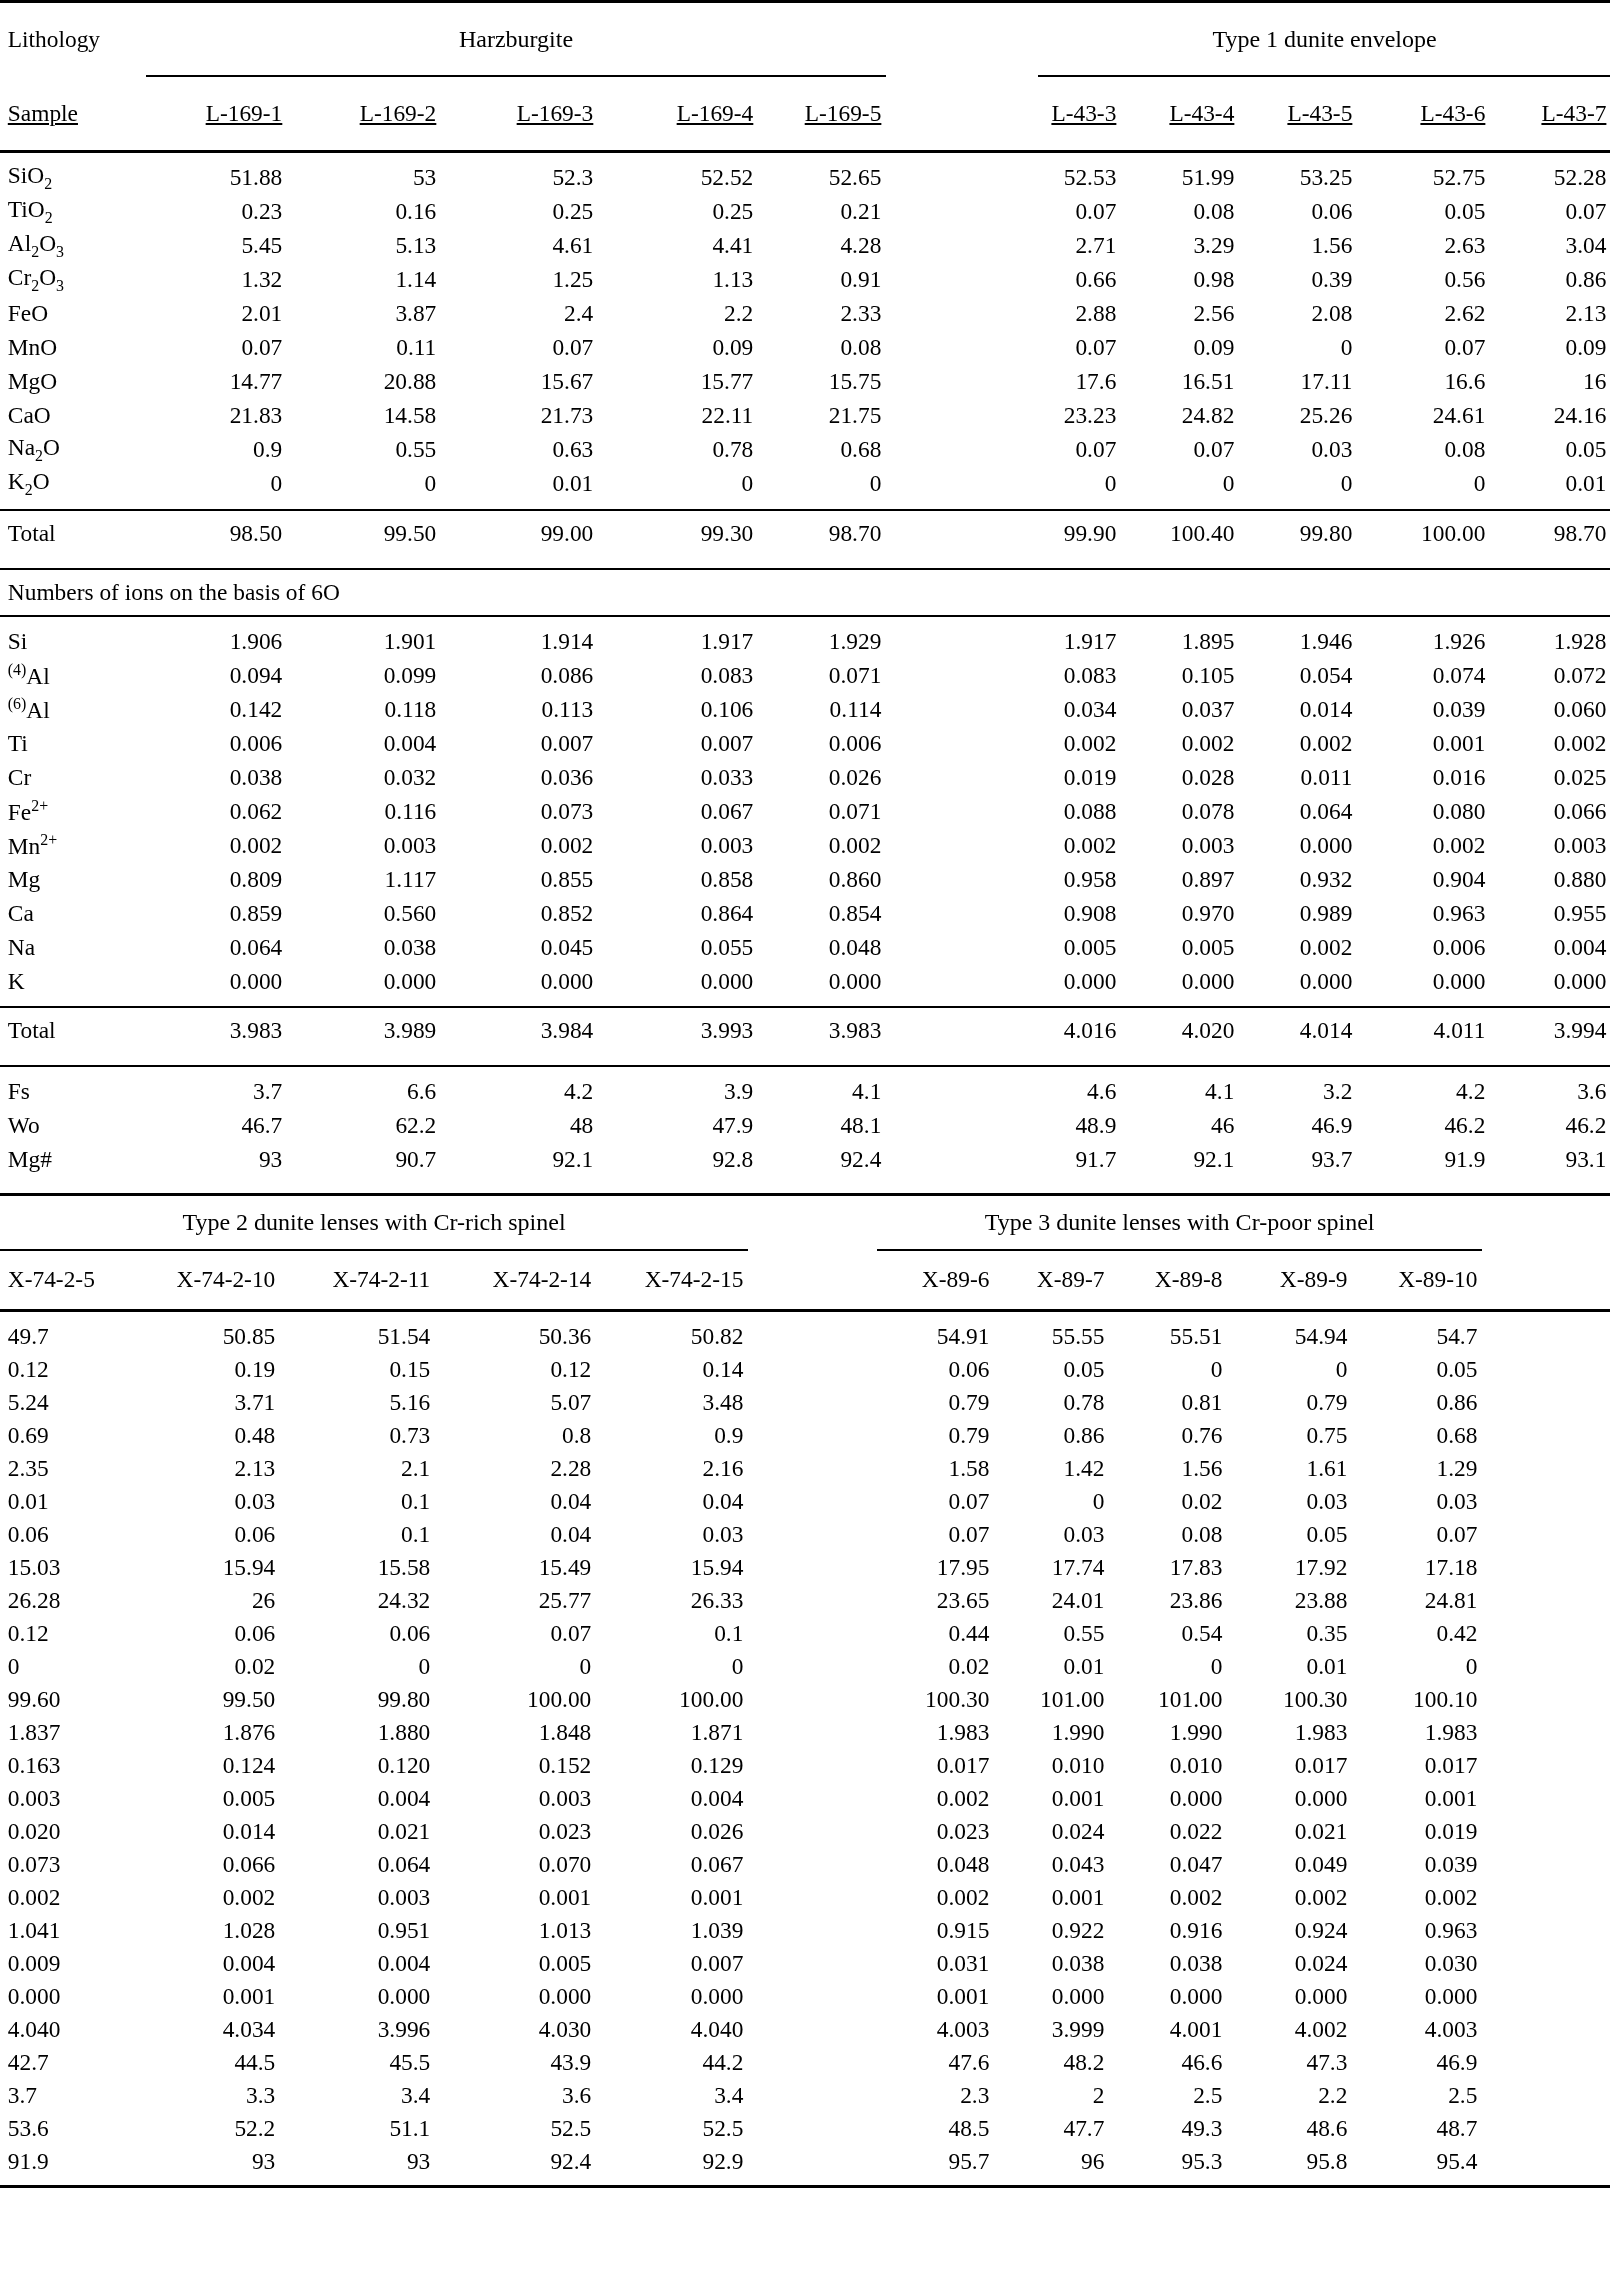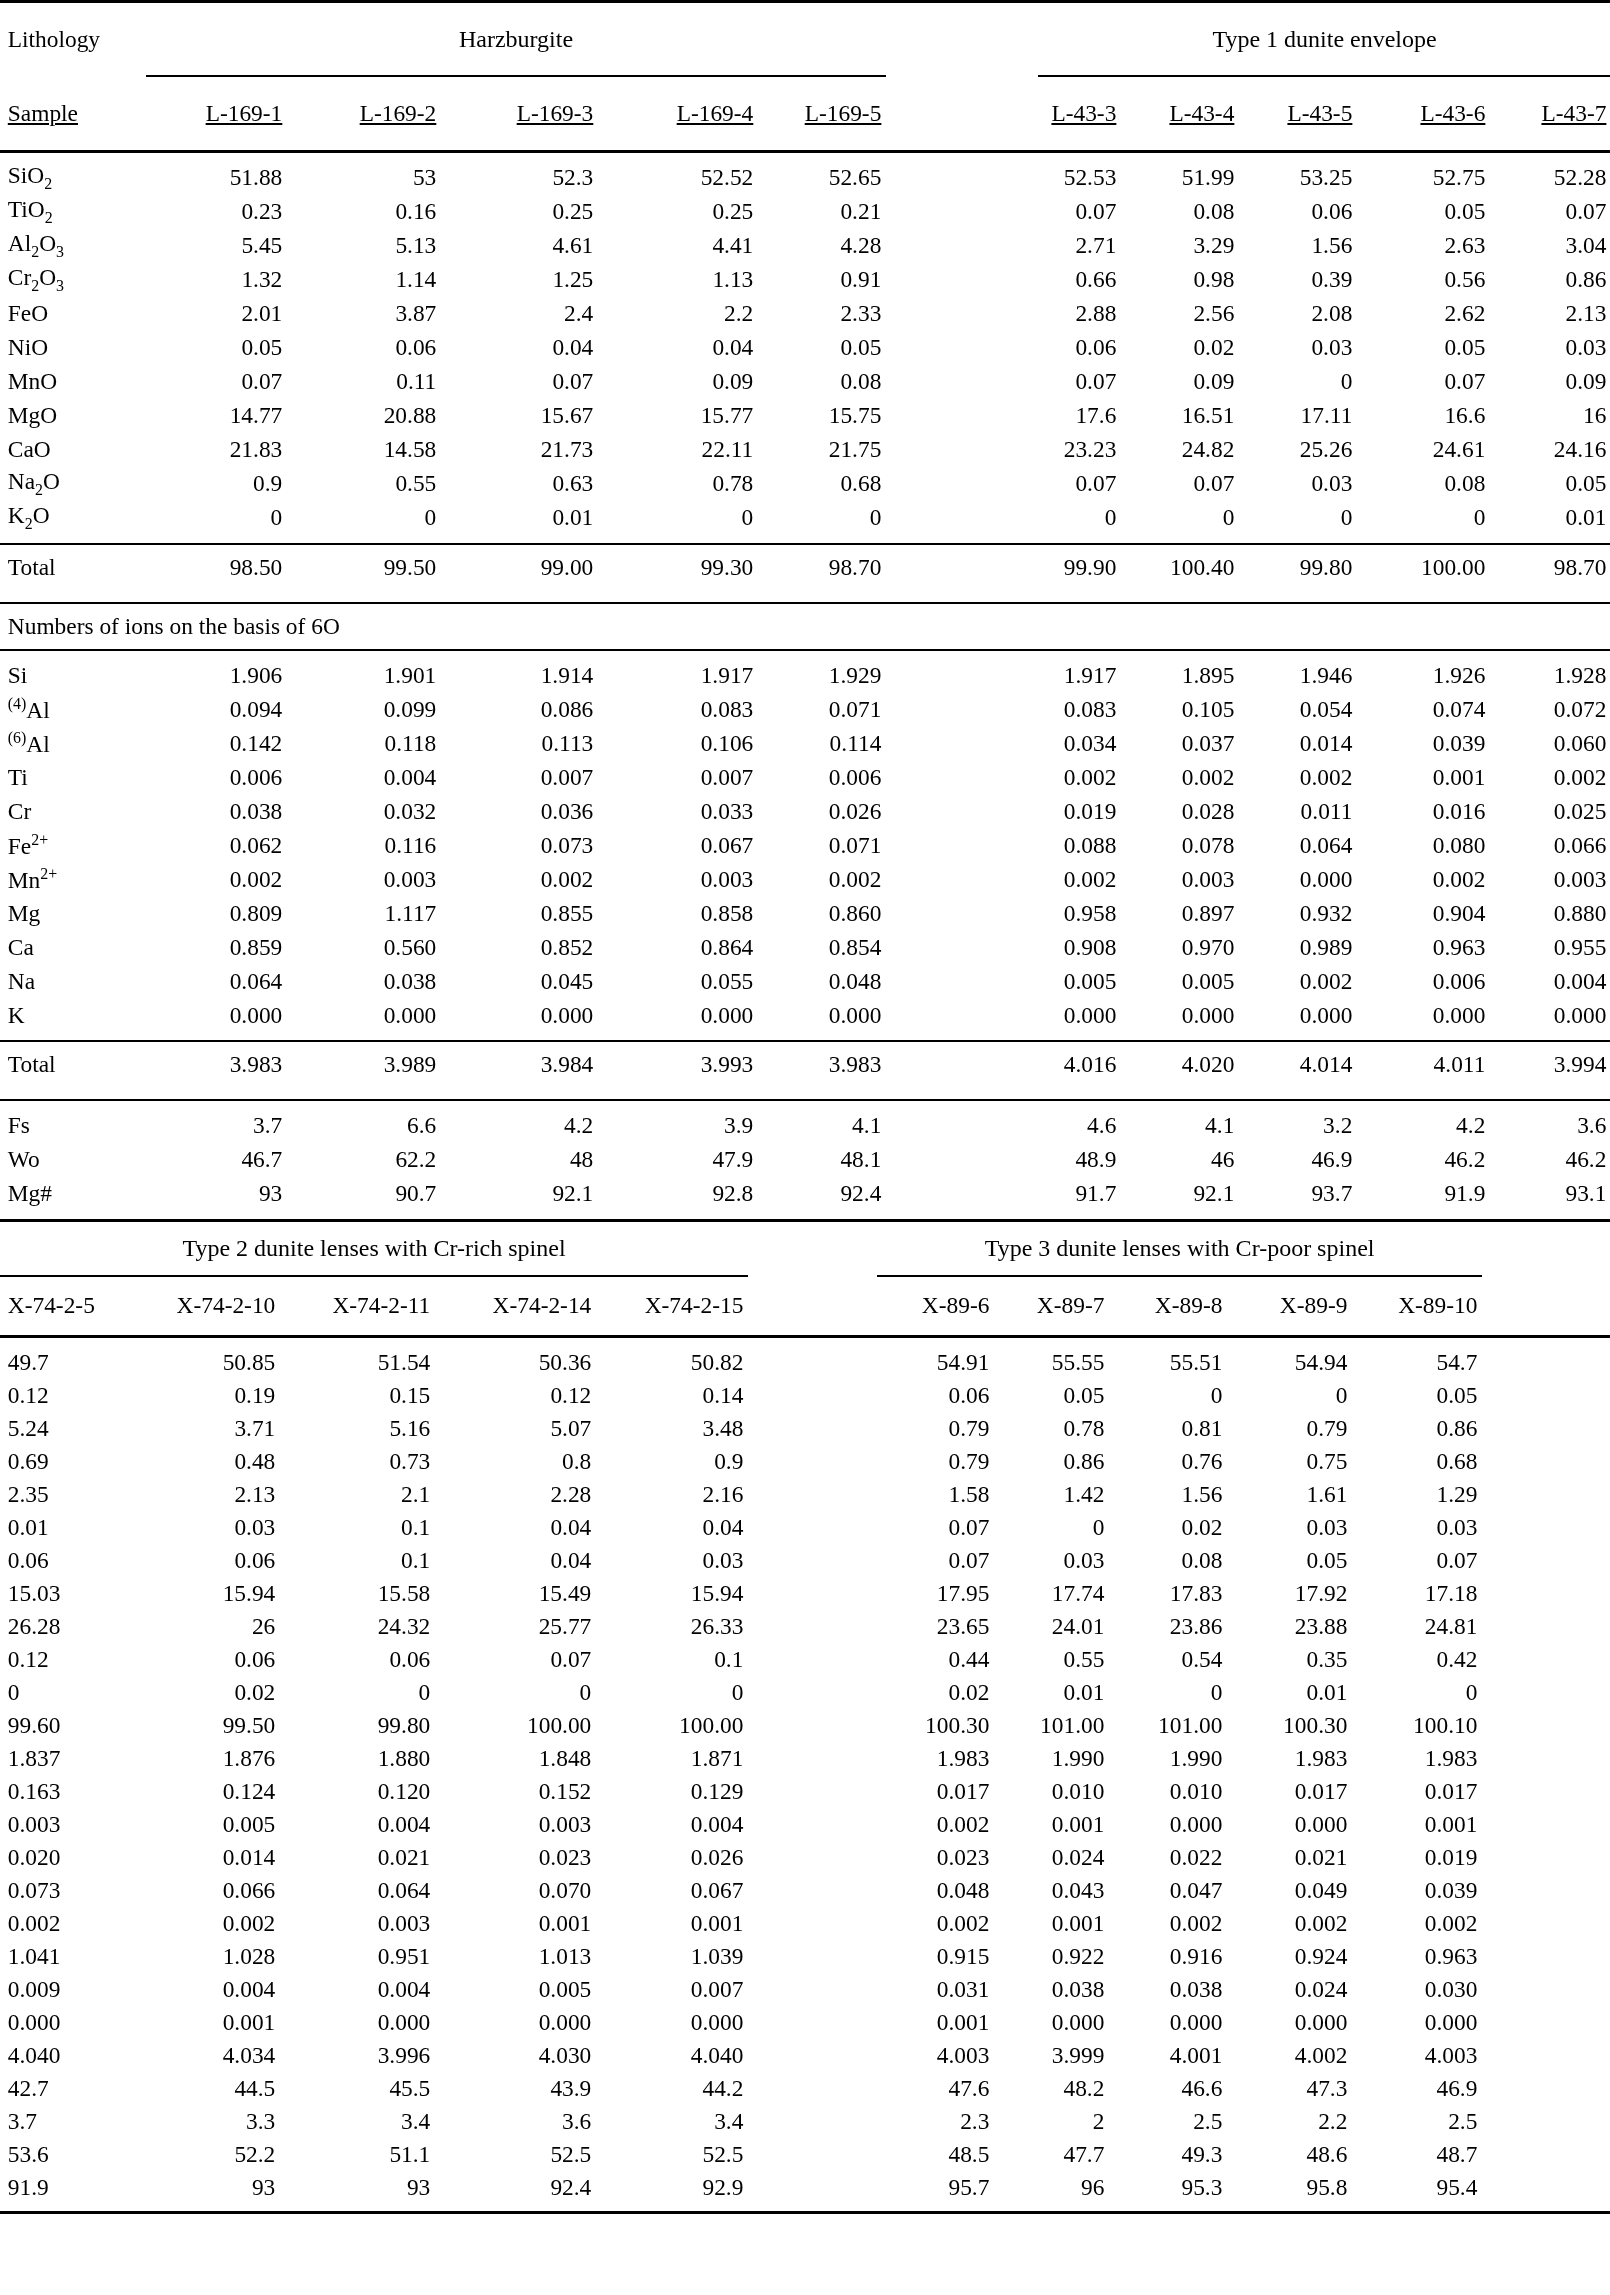--- a/index.html
+++ b/index.html
@@ -22,21 +22,21 @@
   .t1 .spanner-row th{height:72px;}
   .t1 th.spanner{text-align:center;border-bottom:2.3px solid #000;padding:0;font-size:24px;font-family:Liberation Serif, serif;}
   .t1 .sample-row th{height:73px;border-bottom:3.1px solid #000;text-decoration:underline;}
   .t1 tbody td,.t1 tbody th{height:34px;}
   tbody.block tr:first-child td,tbody.block tr:first-child th{padding-top:7.8px;}
   tbody.block tr:last-child td,tbody.block tr:last-child th{padding-bottom:7.8px;}
   tr.ruled td,tr.ruled th{border-top:2.3px solid #000;border-bottom:2.3px solid #000;height:45px;padding-top:0;padding-bottom:12px;}
   tr.note-row td{border-bottom:2.3px solid #000;height:45px;text-align:left;padding-left:7.8px;}
 
   
-  .t2{border-top:3.1px solid #000;border-bottom:3.1px solid #000;}
+  .t2{border-top:3.1px solid #000;border-bottom:3.1px solid #000;margin-top:8px;}
   .t2 .spanner-row th{height:53px;}
   .t2 th.spanner{text-align:center;border-bottom:2.3px solid #000;padding:0;font-size:24px;}
   .t2 .sample-row th{height:58px;border-bottom:3.1px solid #000;}
   .t2 tbody td{height:33px;}
   .t2 td.c1,.t2 th.c1{text-align:left;padding-left:7.8px;padding-right:0;}
 </style>
 </head>
 <body>
 
 <table class="t1">
@@ -141,34 +141,20 @@
         <td>2.2</td>
         <td>2.33</td>
         <td></td>
         <td>2.88</td>
         <td>2.56</td>
         <td>2.08</td>
         <td>2.62</td>
         <td>2.13</td>
       </tr>
       <tr>
-        <th class="stub">NiO</th>
-        <td>0.05</td>
-        <td>0.06</td>
-        <td>0.04</td>
-        <td>0.04</td>
-        <td>0.05</td>
-        <td></td>
-        <td>0.06</td>
-        <td>0.02</td>
-        <td>0.03</td>
-        <td>0.05</td>
-        <td>0.03</td>
-      </tr>
-      <tr>
         <th class="stub">MnO</th>
         <td>0.07</td>
         <td>0.11</td>
         <td>0.07</td>
         <td>0.09</td>
         <td>0.08</td>
         <td></td>
         <td>0.07</td>
         <td>0.09</td>
         <td>0</td>

